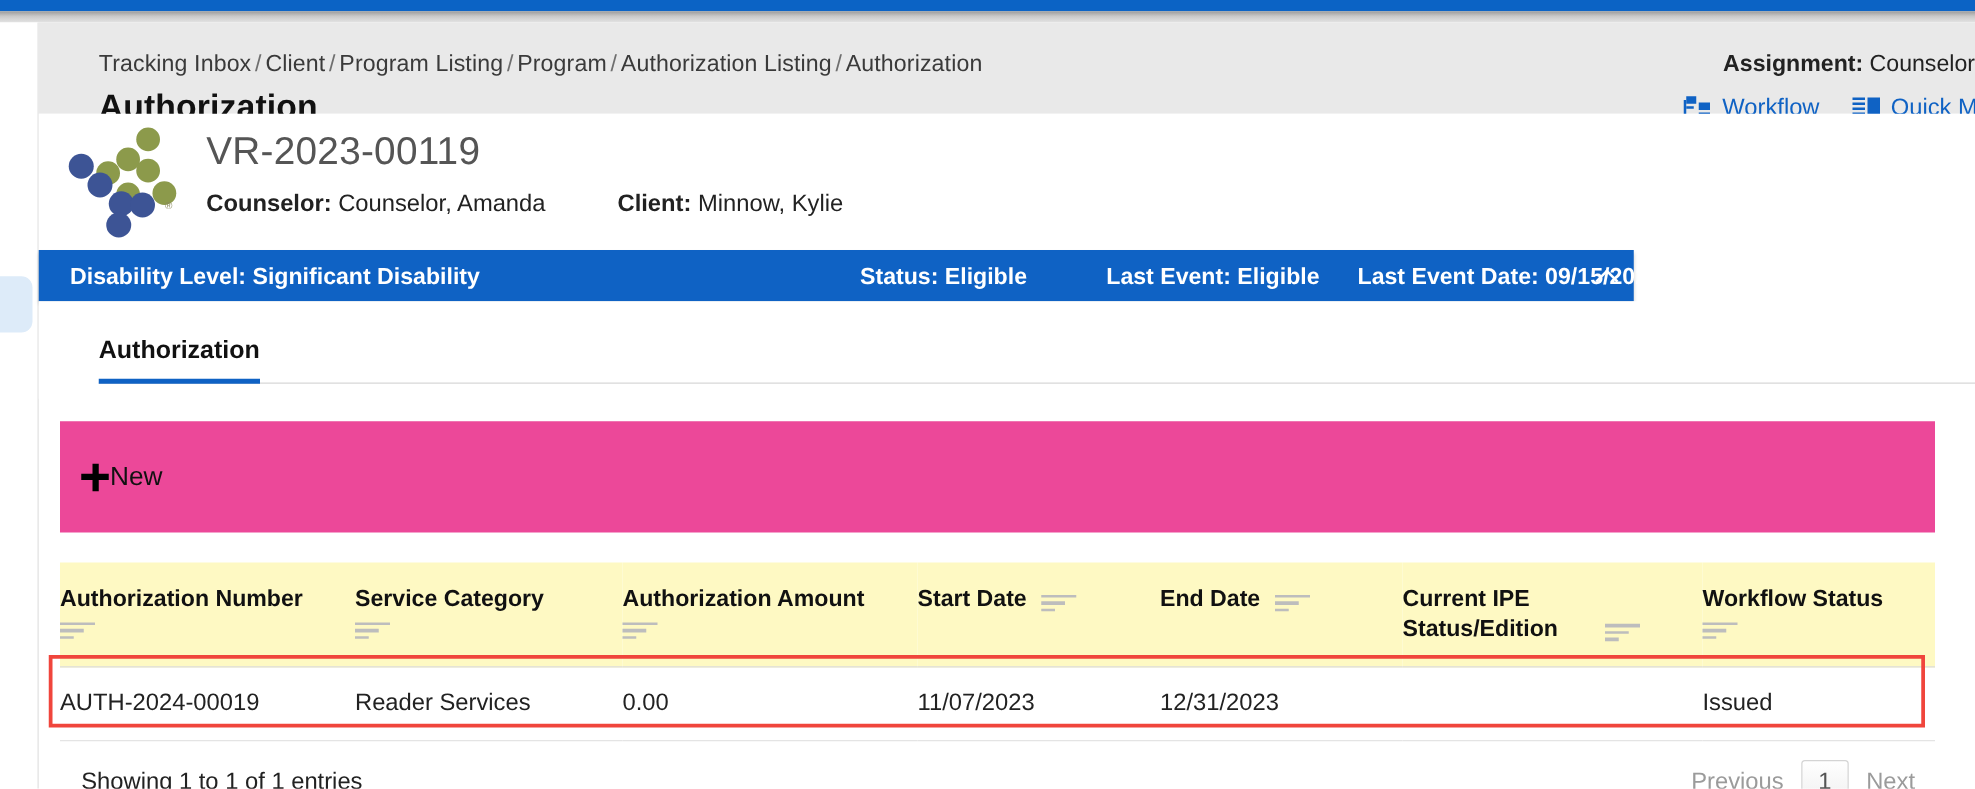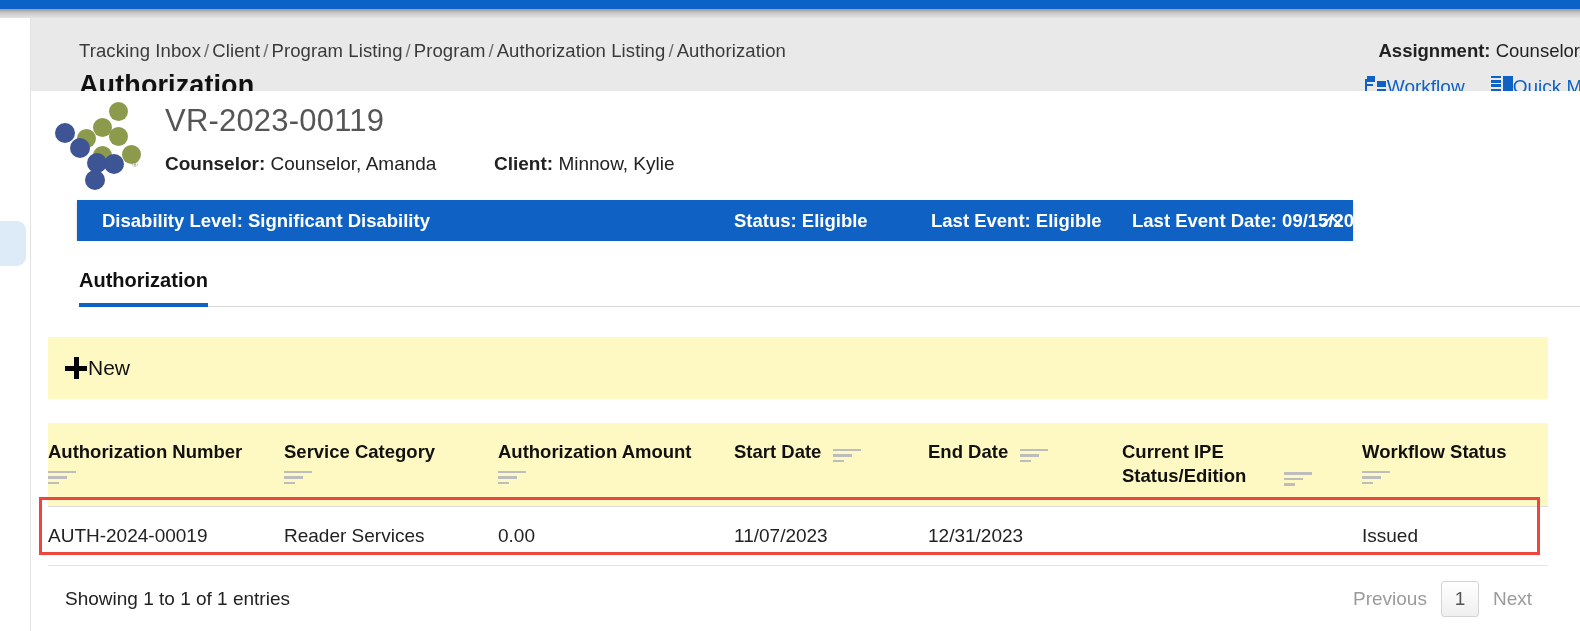--- a/index.html
+++ b/index.html
@@ -52,21 +52,21 @@
     position:absolute; right:0px; top:22px;
     font-size:18.5px; color:#222; white-space:nowrap;margin-left:24px;
   }
   .assignment b { font-weight:bold; }
 
   .header-links {
     position:absolute; right:-34px; top:58px;
     display:flex; align-items:center; gap:26px; white-space:nowrap;
   }
   .hlink {
-    display:flex; align-items:flex-start; 
+    display:flex; align-items:center; gap:9px;
     color:#0F62C4; font-size:19px; cursor:pointer; text-decoration:none;
   }
   .ico-workflow { width:22px; height:20px; position:relative; flex:0 0 auto; }
   .ico-workflow i { position:absolute; background:#0F62C4; display:block; }
   .ico-quickmenu { width:22px; height:19px; position:relative; flex:0 0 auto; }
   .ico-quickmenu i { position:absolute; background:#0F62C4; display:block; }
 
   
   .record-band {
     position:absolute; left:31px; top:91px; width:1549px; height:109px;
@@ -86,21 +86,20 @@
   .meta-row .lbl { font-weight:bold; }
   .meta-row .counselor { position:absolute; left:0; top:0; }
   .meta-row .client { position:absolute; left:329px; top:0; }
 
   
   .status-bar {
     position:absolute; left:31px; top:200px; width:1276px; height:41px;
     background:#0F62C4; color:#fff;
     display:flex; align-items:center; white-space:nowrap;
     box-shadow: 0 2px 3px rgba(0,0,0,0.18);
-    margin-left: 46px;
   }
   .status-item { font-size:18.5px; font-weight:bold; }
   .status-collapse {
     position:absolute; right:9px; top:50%; transform:translateY(-50%);
     width:22px; height:22px; cursor:pointer;
   }
   .status-collapse::before {
     content:""; position:absolute; left:3px; top:8px;
     width:11px; height:11px; border-left:2.5px solid #fff; border-top:2.5px solid #fff;
     transform: rotate(45deg);
@@ -117,21 +116,21 @@
   .tab {
     position:absolute; left:48px; bottom:12px;
     font-size:20px; font-weight:bold; color:#111;
     padding-bottom:11px; cursor:pointer;
     border-bottom:4px solid #0F62C4;
   }
 
   
   .panel { position:absolute; left:48px; top:337px; width:1500px; }
   .toolbar {
-    height:62px; background:#fef9c3;
+    height:89px; background:#ec4899;
     display:flex; align-items:center;
   }
   .btn-new {
     display:flex; align-items:center; gap:1px;
     margin-left:17px; cursor:pointer;
     font-size:21px; color:#111;
   }
   .plus-ico { position:relative; width:22px; height:22px; flex:0 0 auto; }
   .plus-ico::before { content:""; position:absolute; left:0; top:8.5px; width:22px; height:5px; background:#000; }
   .plus-ico::after  { content:""; position:absolute; left:8.5px; top:0; width:5px; height:22px; background:#000; }

